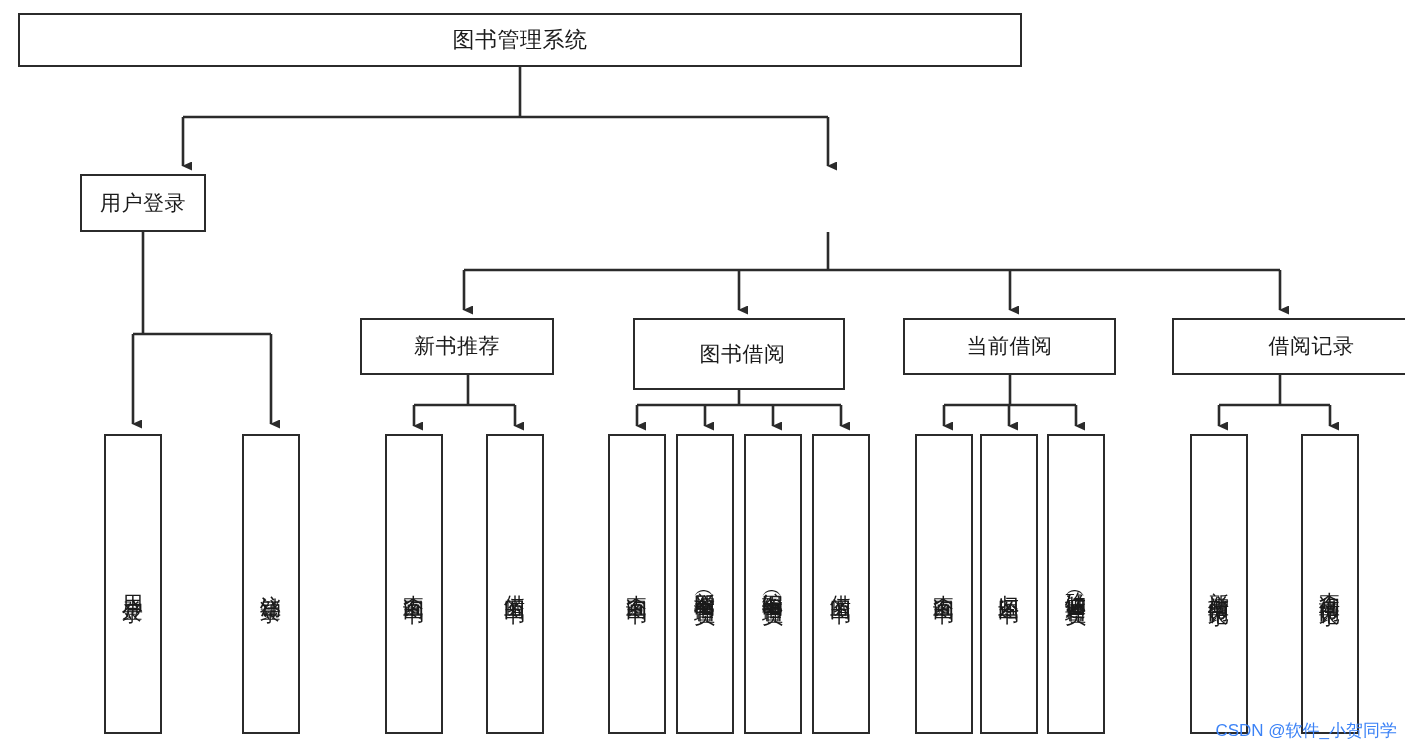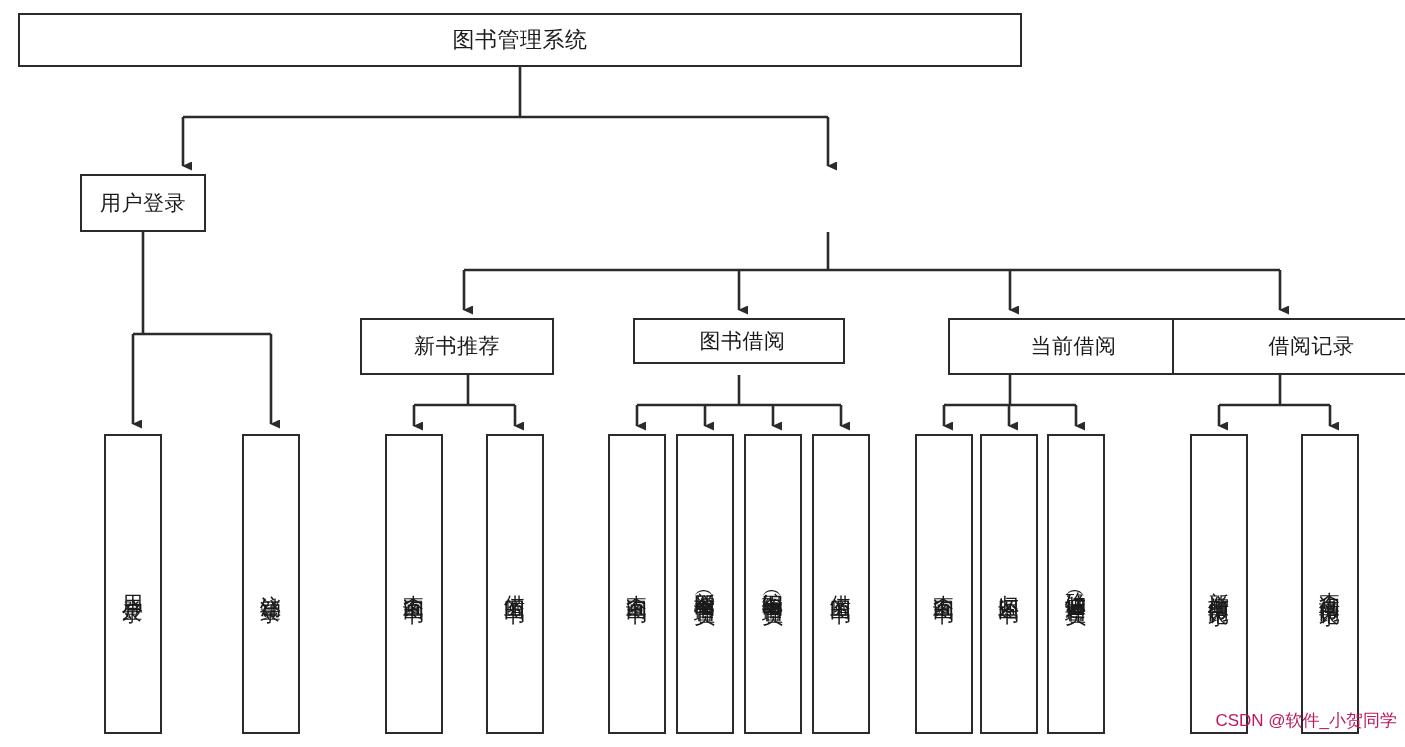--- a/index.html
+++ b/index.html
@@ -61,23 +61,23 @@
     letter-spacing: 3px;
     line-height: 1;
     max-height: 284px;
   }
   .node.vert.tall .node-label {
     letter-spacing: 2px;
   }
   #watermark {
     position: absolute;
     right: 8px;
-    bottom: 15px;
+    bottom: 5px;
     font-size: 17px;
-    color: #be185d;
+    color: #3b82f6;
     white-space: nowrap;
     pointer-events: none;
   }
 </style>
 </head>
 <body>
 
 <div id="diagram-root">
 
   <svg id="edge-layer" viewBox="0 0 1405 747" xmlns="http://www.w3.org/2000/svg">
@@ -134,24 +134,24 @@
     <span class="node-label">图书管理系统</span>
   </div>
 
   <div class="node horiz" style="left:80px; top:174px; width:126px; height:58px;">
     <span class="node-label">用户登录</span>
   </div>
 
   <div class="node horiz" style="left:360px; top:318px; width:194px; height:57px;">
     <span class="node-label">新书推荐</span>
   </div>
-  <div class="node horiz" style="left:633px; top:318px; width:212px; height:46px;padding-left:7px;">
+  <div class="node horiz" style="left:633px; top:318px; width:212px; height:72px;padding-left:7px;">
     <span class="node-label">图书借阅</span>
   </div>
-  <div class="node horiz" style="left:948px; top:318px; width:251px; height:57px;">
+  <div class="node horiz" style="left:903px; top:318px; width:213px; height:57px;">
     <span class="node-label">当前借阅</span>
   </div>
   <div class="node horiz" style="left:1172px; top:318px; width:248px; height:57px;padding-left:31px;">
     <span class="node-label">借阅记录</span>
   </div>
 
   <div class="node vert" style="left:104px; top:434px; width:58px; height:300px;">
     <span class="node-label">用户登录</span>
   </div>
   <div class="node vert" style="left:242px; top:434px; width:58px; height:300px;">

